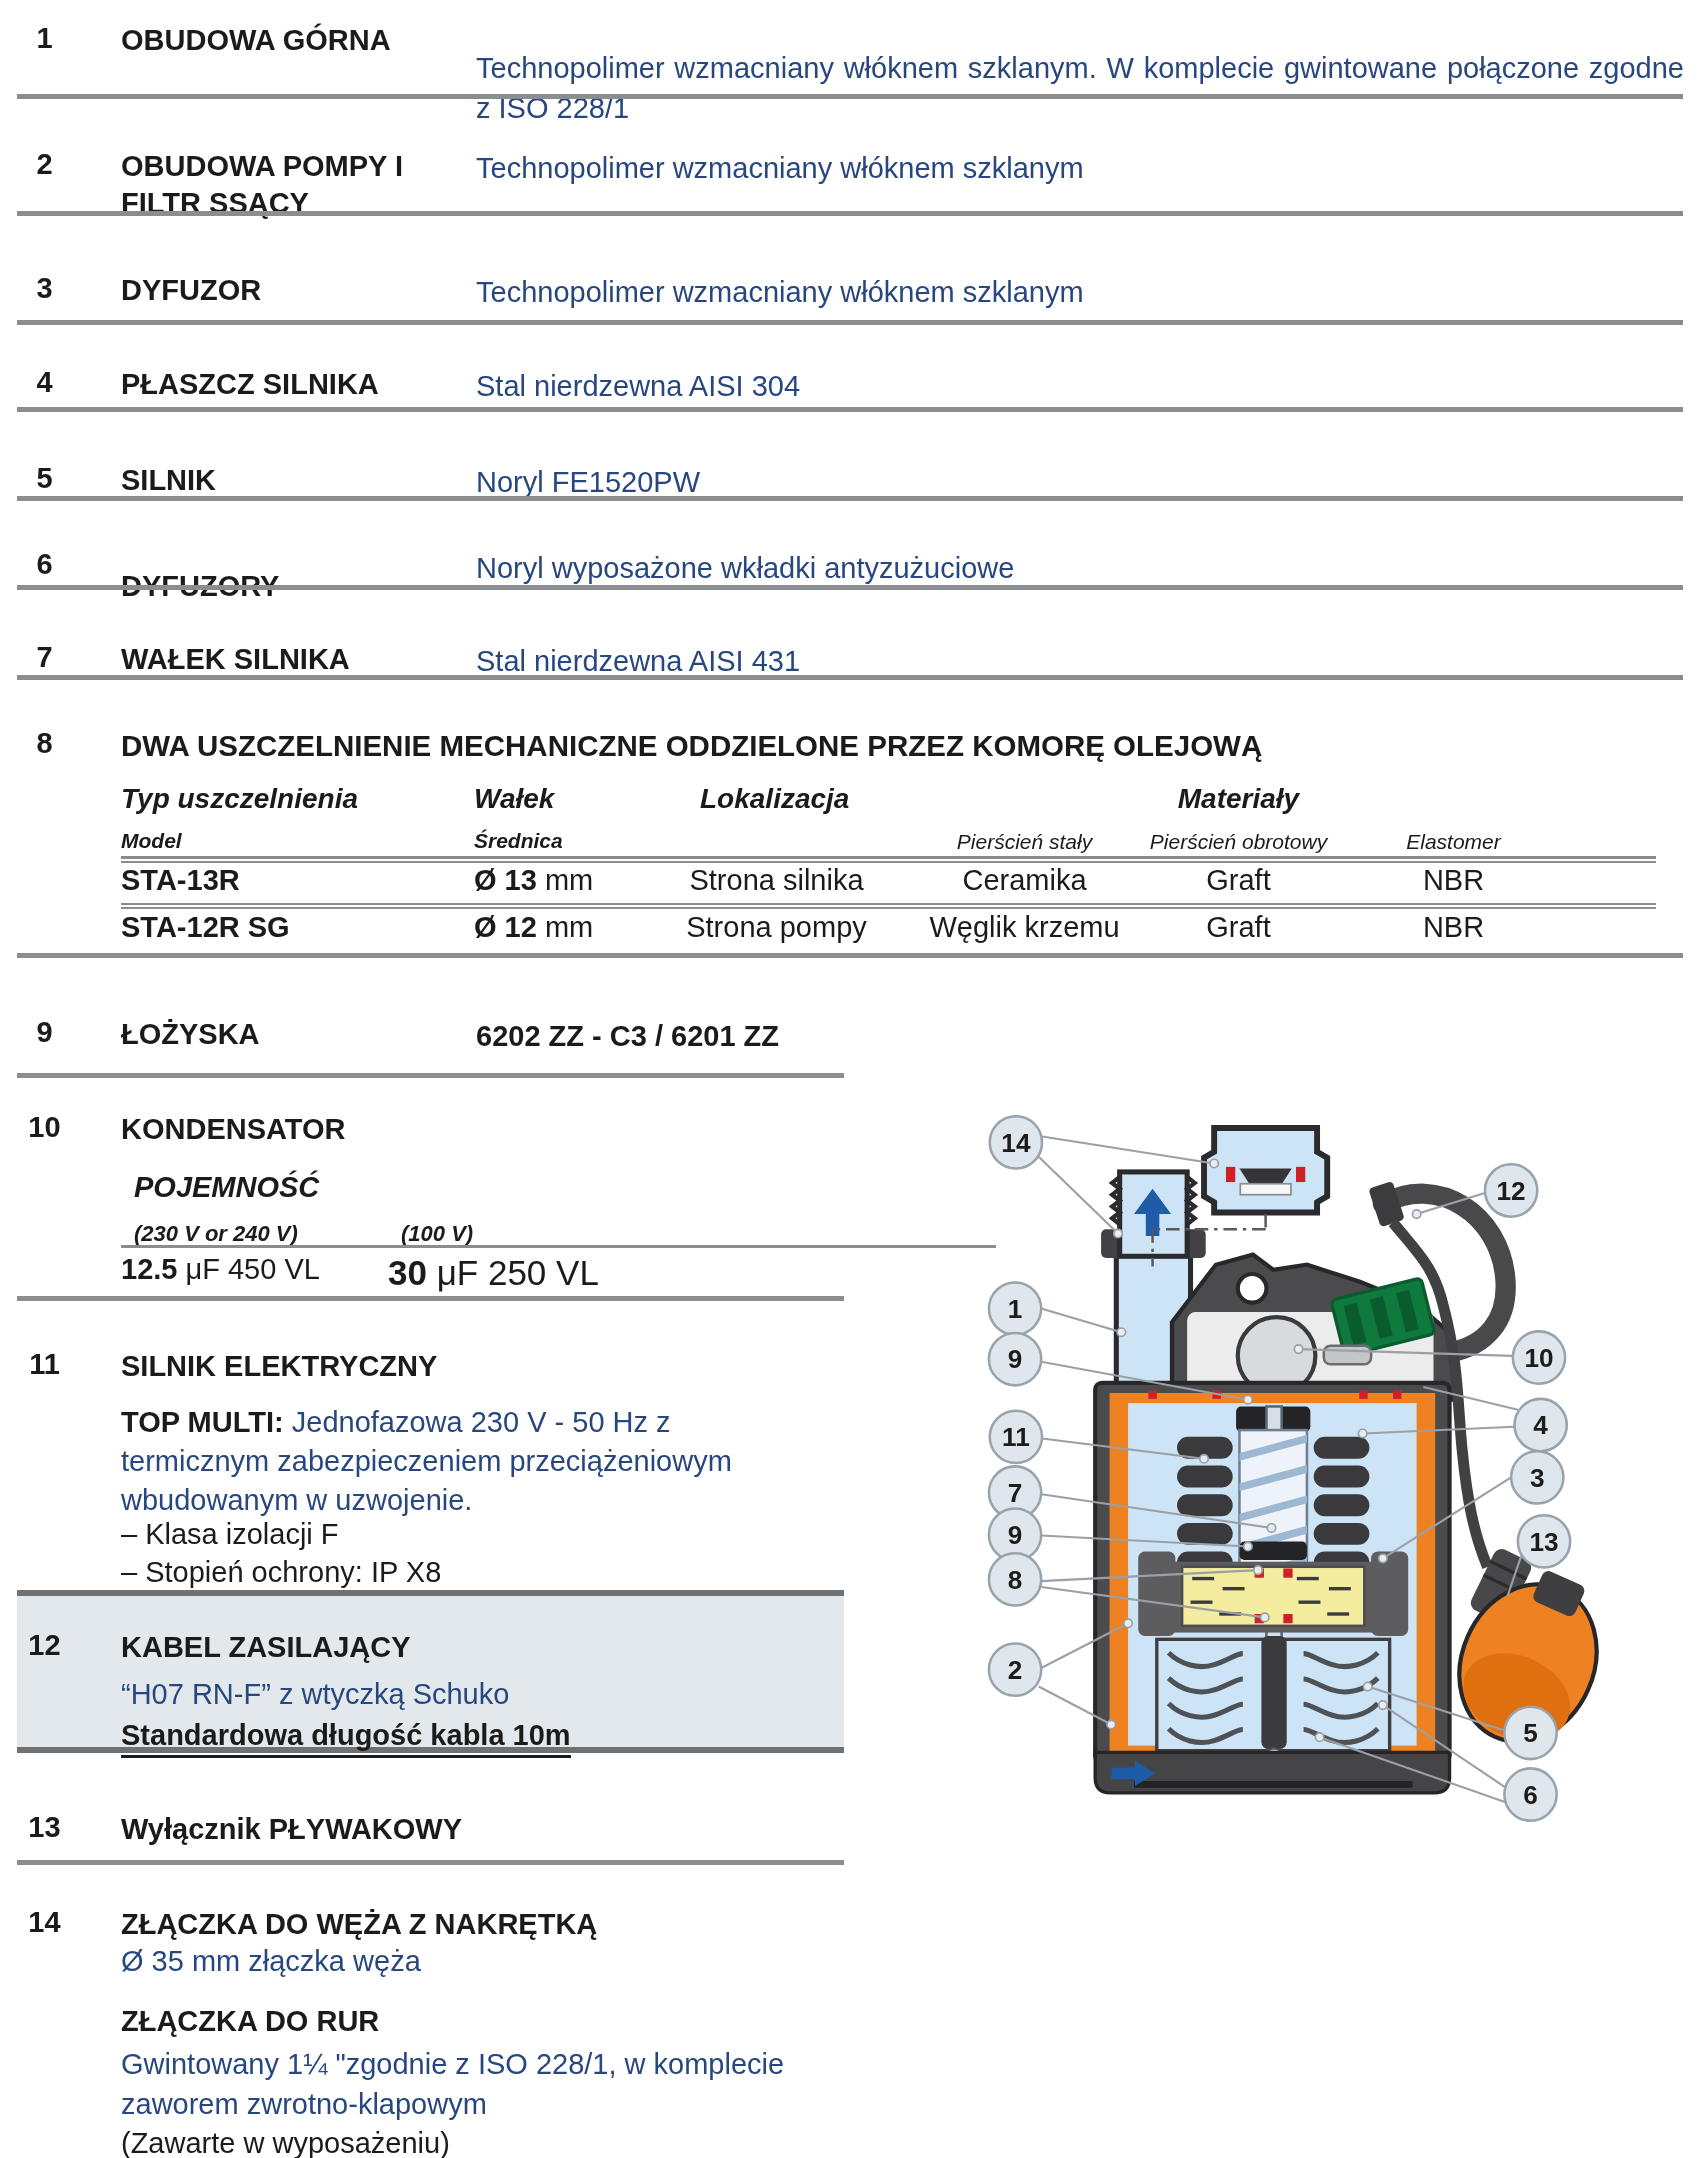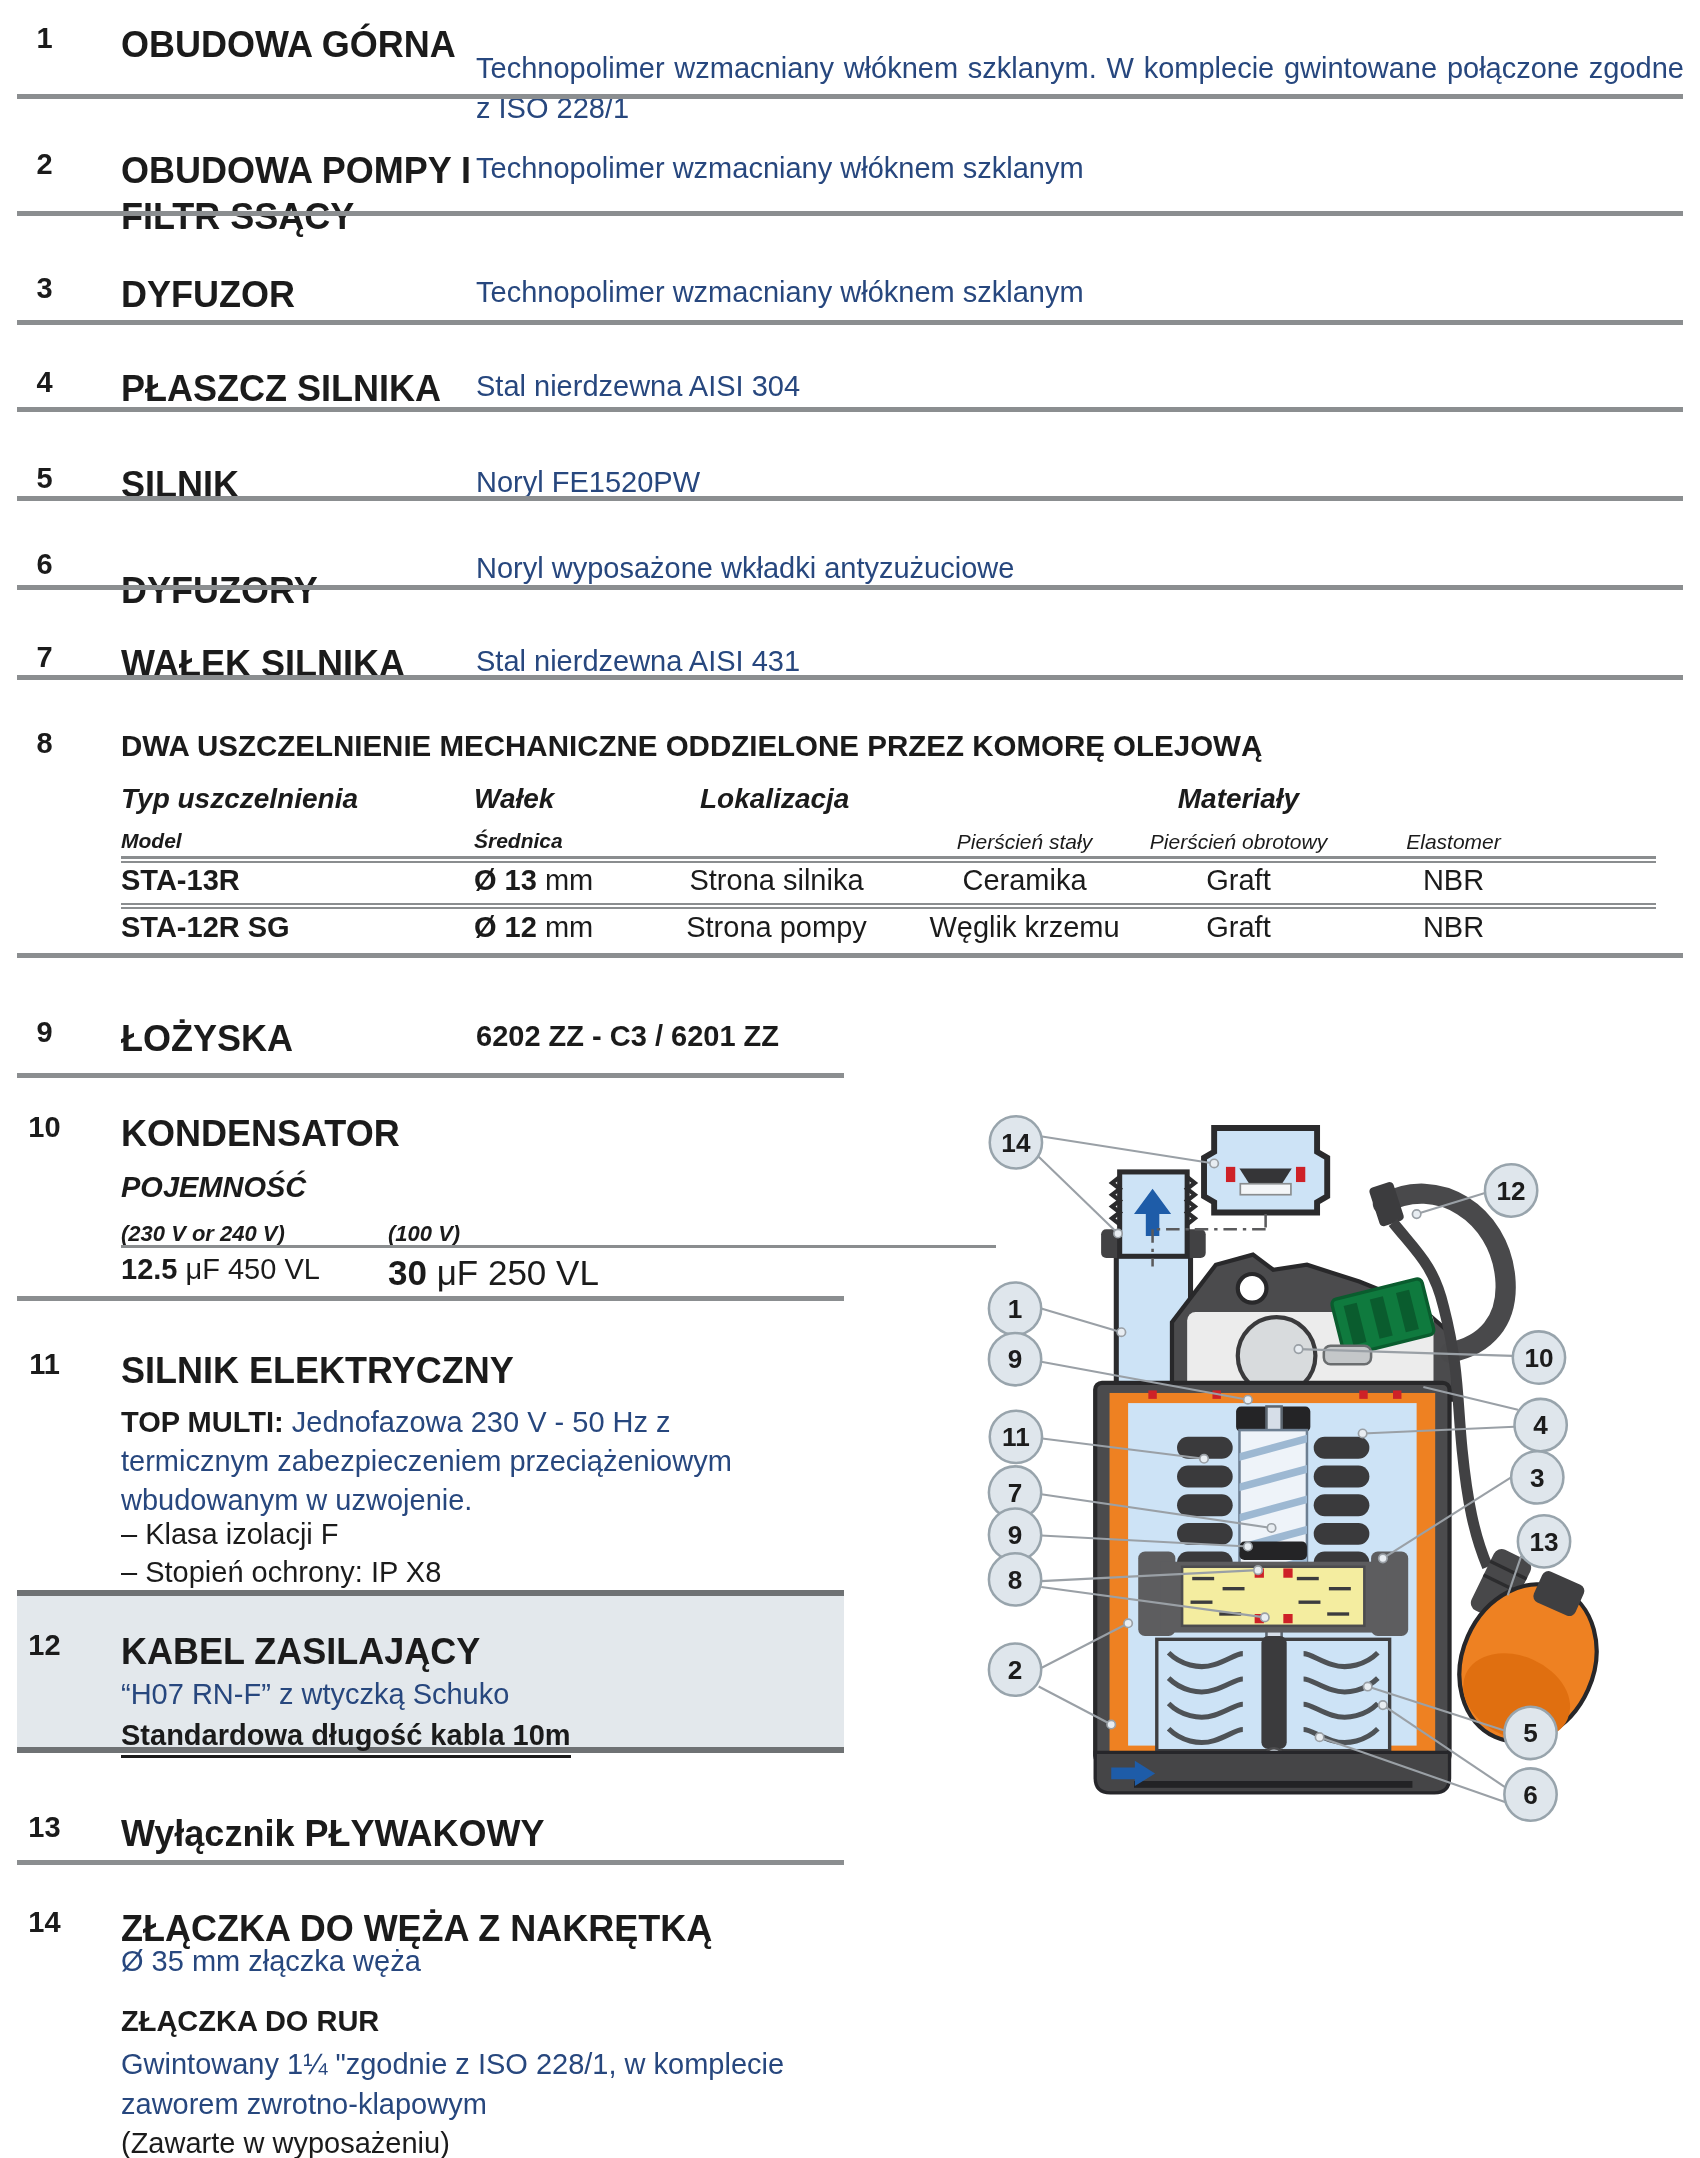--- a/index.html
+++ b/index.html
@@ -1,25 +1,25 @@
 <!DOCTYPE html>
 <html style="font-size:13.5px"><head>
 <meta charset="utf-8">
 <style>
   html,body{margin:0;padding:0;background:#ffffff;}
   body{width:1701px;height:2159px;position:relative;font-family:"Liberation Sans",sans-serif;color:#1b1b1b;overflow:hidden;}
   .abs{position:absolute;}
   .num{position:absolute;left:15px;width:59px;text-align:center;font-weight:bold;font-size:29px;}
-  .label{position:absolute;left:121px;font-weight:bold;font-size:36px;line-height:1.28;}
+  .label{position:absolute;left:121px;font-weight:bold;font-size:29px;line-height:1.28;}
   .desc{position:absolute;left:476px;font-size:29px;color:#27477e;line-height:1.4;}
   .just{width:1208px;text-align:justify;margin-top:29px;}
   .sep{position:absolute;left:17px;height:5px;background:#8b8e90;}
   .sep.full{width:1666px;}
   .sep.short{width:827px;}
-  .bi{font-weight:bold;font-style:italic;}
+  .bi{font-weight:bold;font-style:italic;margin-left:13px;}
   .tcell{position:absolute;font-size:29px;}
   .tcell.c{width:211px;text-align:center;}
   .grp{position:absolute;font-size:28px;font-weight:bold;font-style:italic;text-align:center;}
   .sub{position:absolute;font-size:21px;font-style:italic;}
   .subb{font-weight:bold;}
   .rule{position:absolute;background:#8a8d8f;}
   .navy{color:#27477e;}
   .blk{color:#1b1b1b;}
   .b{font-weight:bold;}
   .grayboxbar{position:absolute;left:17px;width:827px;height:5.9px;background:#6f7274;}

